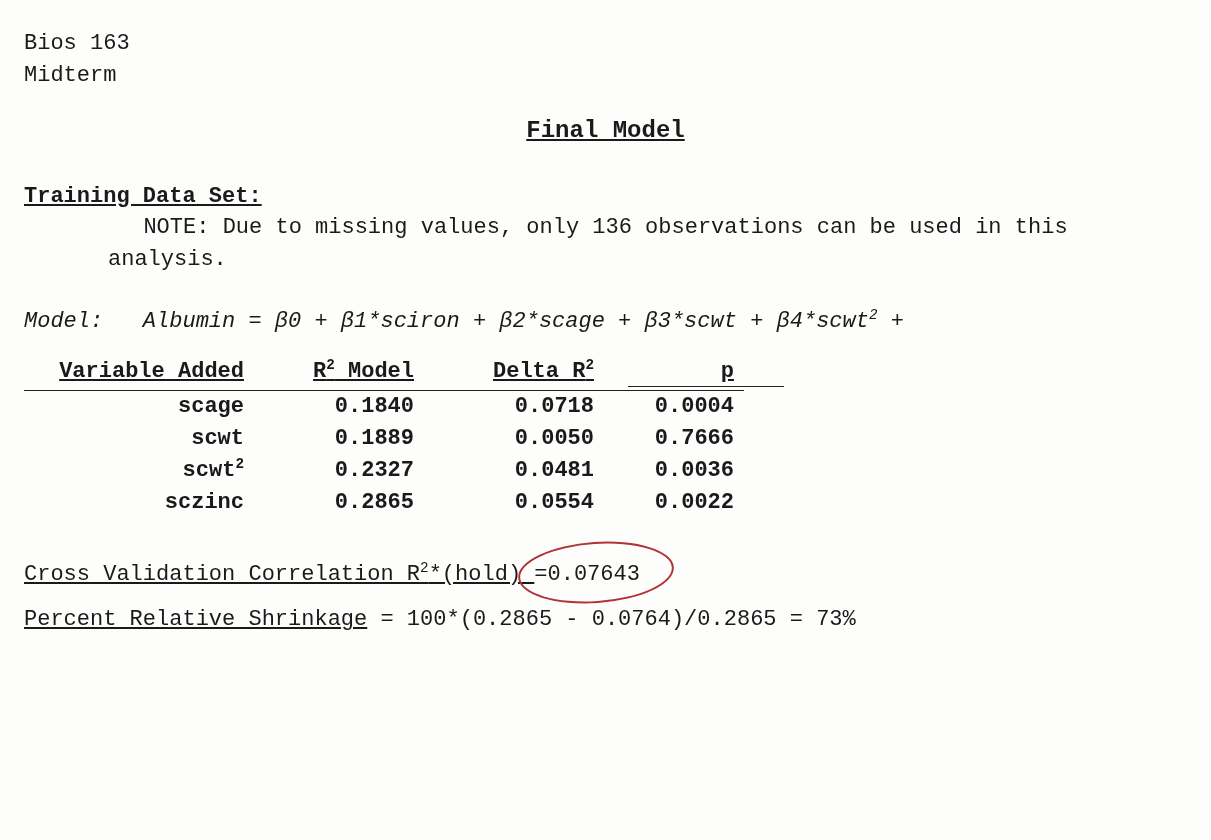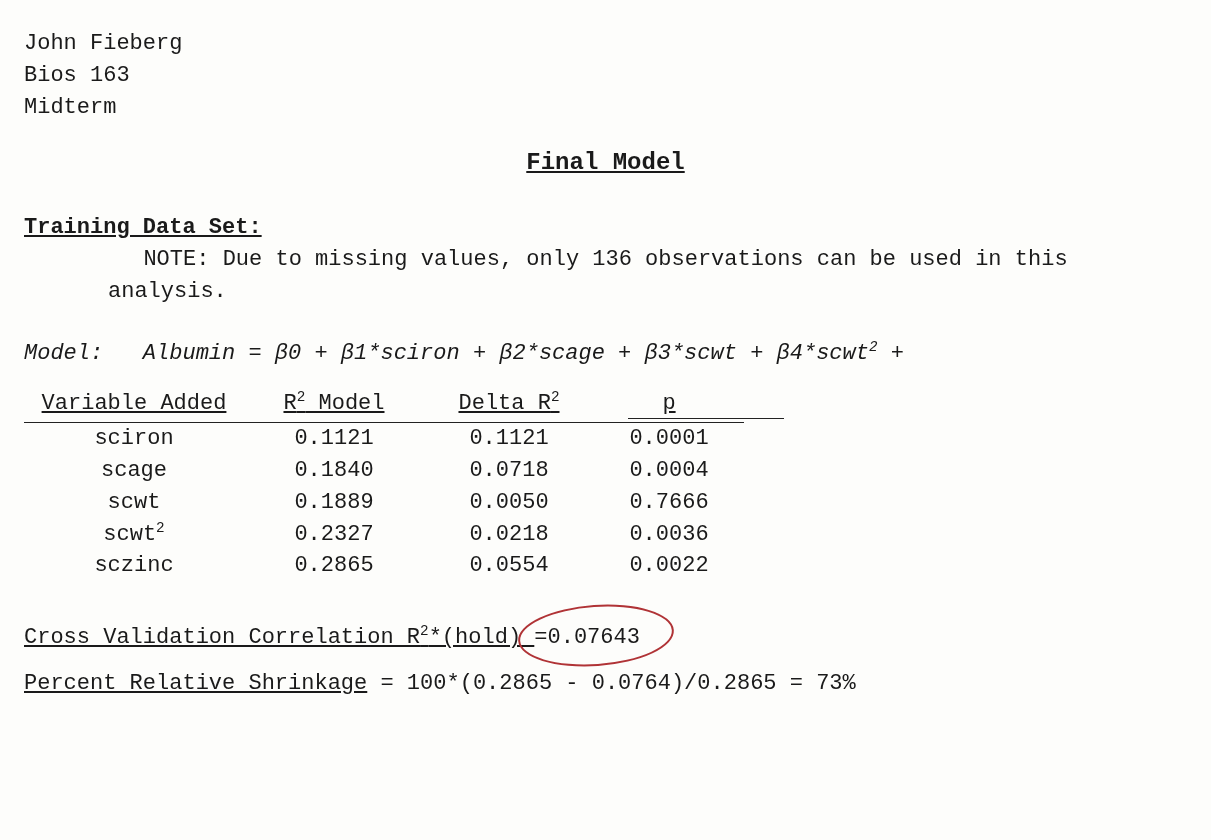--- a/index.html
+++ b/index.html
@@ -44,23 +44,23 @@
     font-style: italic;
   }
   .sup { vertical-align: super; font-size: 0.65em; line-height: 0; }
 
   
   .tbl {
     margin-top: 4px;
     border-collapse: collapse;
   }
   .tbl th, .tbl td {
-    text-align: center;
+    text-align: right;
     padding: 0 10px 0 0;
-    font-weight: normal;
+    font-weight: bold;
     font-family: inherit;
     font-size: 22px;
     margin-top: 20px;
   }
   .tbl .col-var   { width: 230px; }
   .tbl .col-r2    { width: 170px; }
   .tbl .col-delta { width: 180px; }
   .tbl .col-p     { width: 140px; }
   .tbl thead tr {
     border-bottom: 1.5px solid #222;
@@ -101,21 +101,20 @@
     height: 60px;
     transform: rotate(-4deg);
     pointer-events: none;
     box-shadow: 0 0 0 rgba(0,0,0,0);
   }
 </style>
 </head>
 <body>
 
 <div class="header-block">
-  <div>John Fieberg</div>
   <div>Bios 163</div>
   <div>Midterm</div>
 </div>
 
 <div class="title">Final Model</div>
 
 <div>
   <span class="section-label">Training Data Set:</span>
   <div class="note-line">
     <span>NOTE:</span>
@@ -145,42 +144,36 @@
         <span>R</span><span class="sup">2</span><span> Model</span>
       </th>
       <th>
         <span>Delta R</span><span class="sup">2</span>
       </th>
       <th class="p-head">p</th>
     </tr>
   </thead>
   <tbody>
 
-  <tr>
-        <td>sciron</td>
-        <td>0.1121</td>
-        <td>0.1121</td>
-        <td>0.0001</td>
-      </tr>
       <tr>
         <td>scage</td>
         <td>0.1840</td>
         <td>0.0718</td>
         <td>0.0004</td>
       </tr>
       <tr>
         <td>scwt</td>
         <td>0.1889</td>
         <td>0.0050</td>
         <td>0.7666</td>
       </tr>
       <tr>
         <td>scwt<span class="sup">2</span></td>
         <td>0.2327</td>
-        <td>0.0218</td>
+        <td>0.0481</td>
         <td>0.0036</td>
       </tr>
       <tr>
         <td>sczinc</td>
         <td>0.2865</td>
         <td>0.0554</td>
         <td>0.0022</td>
       </tr>
     </tbody>
 </table>

